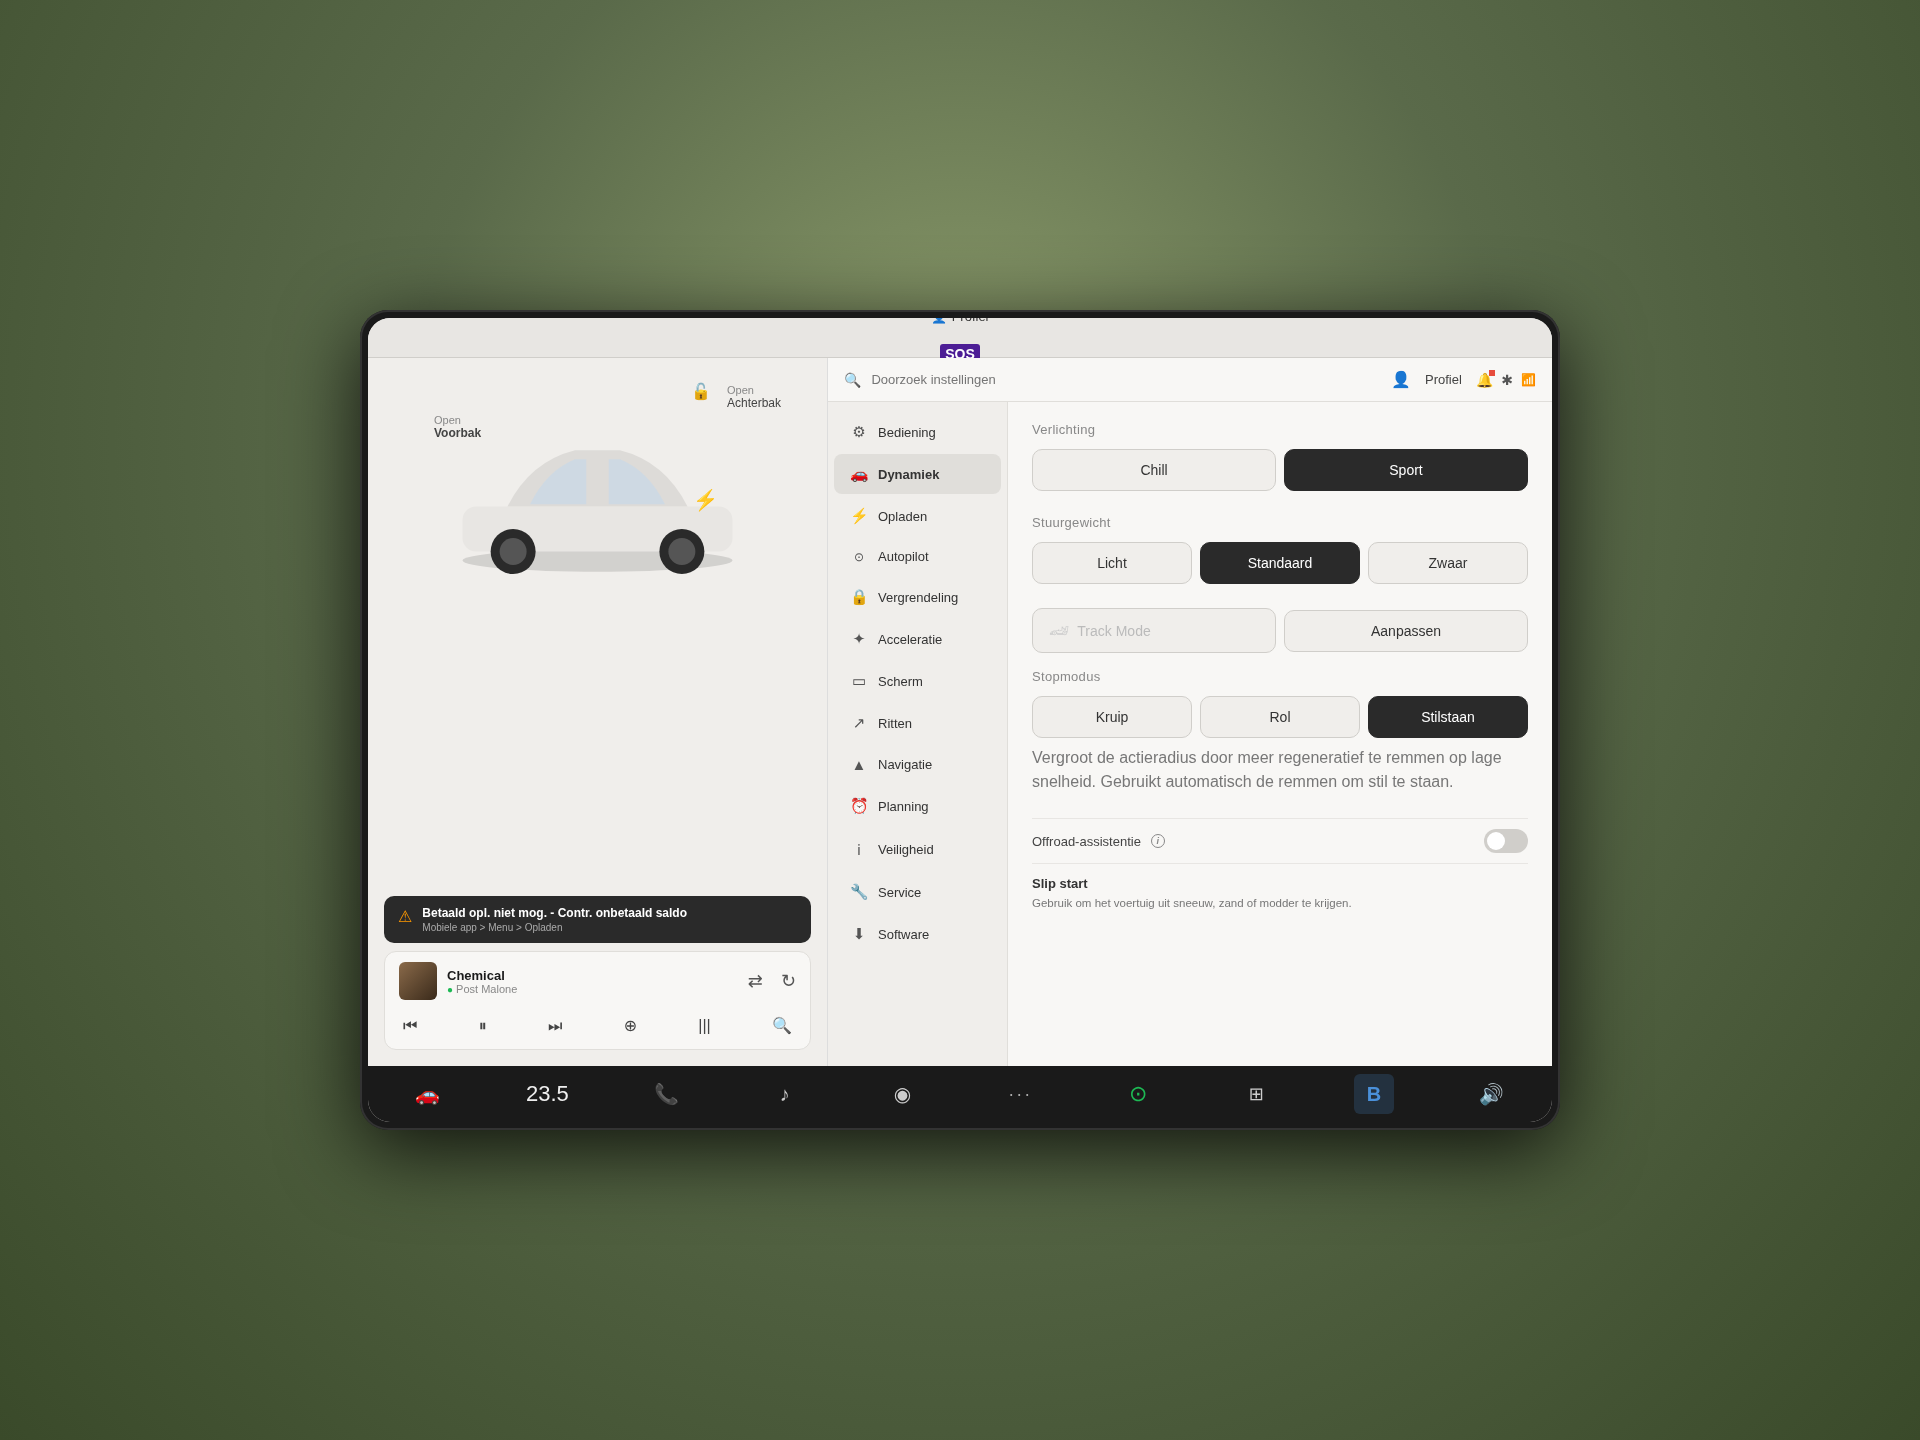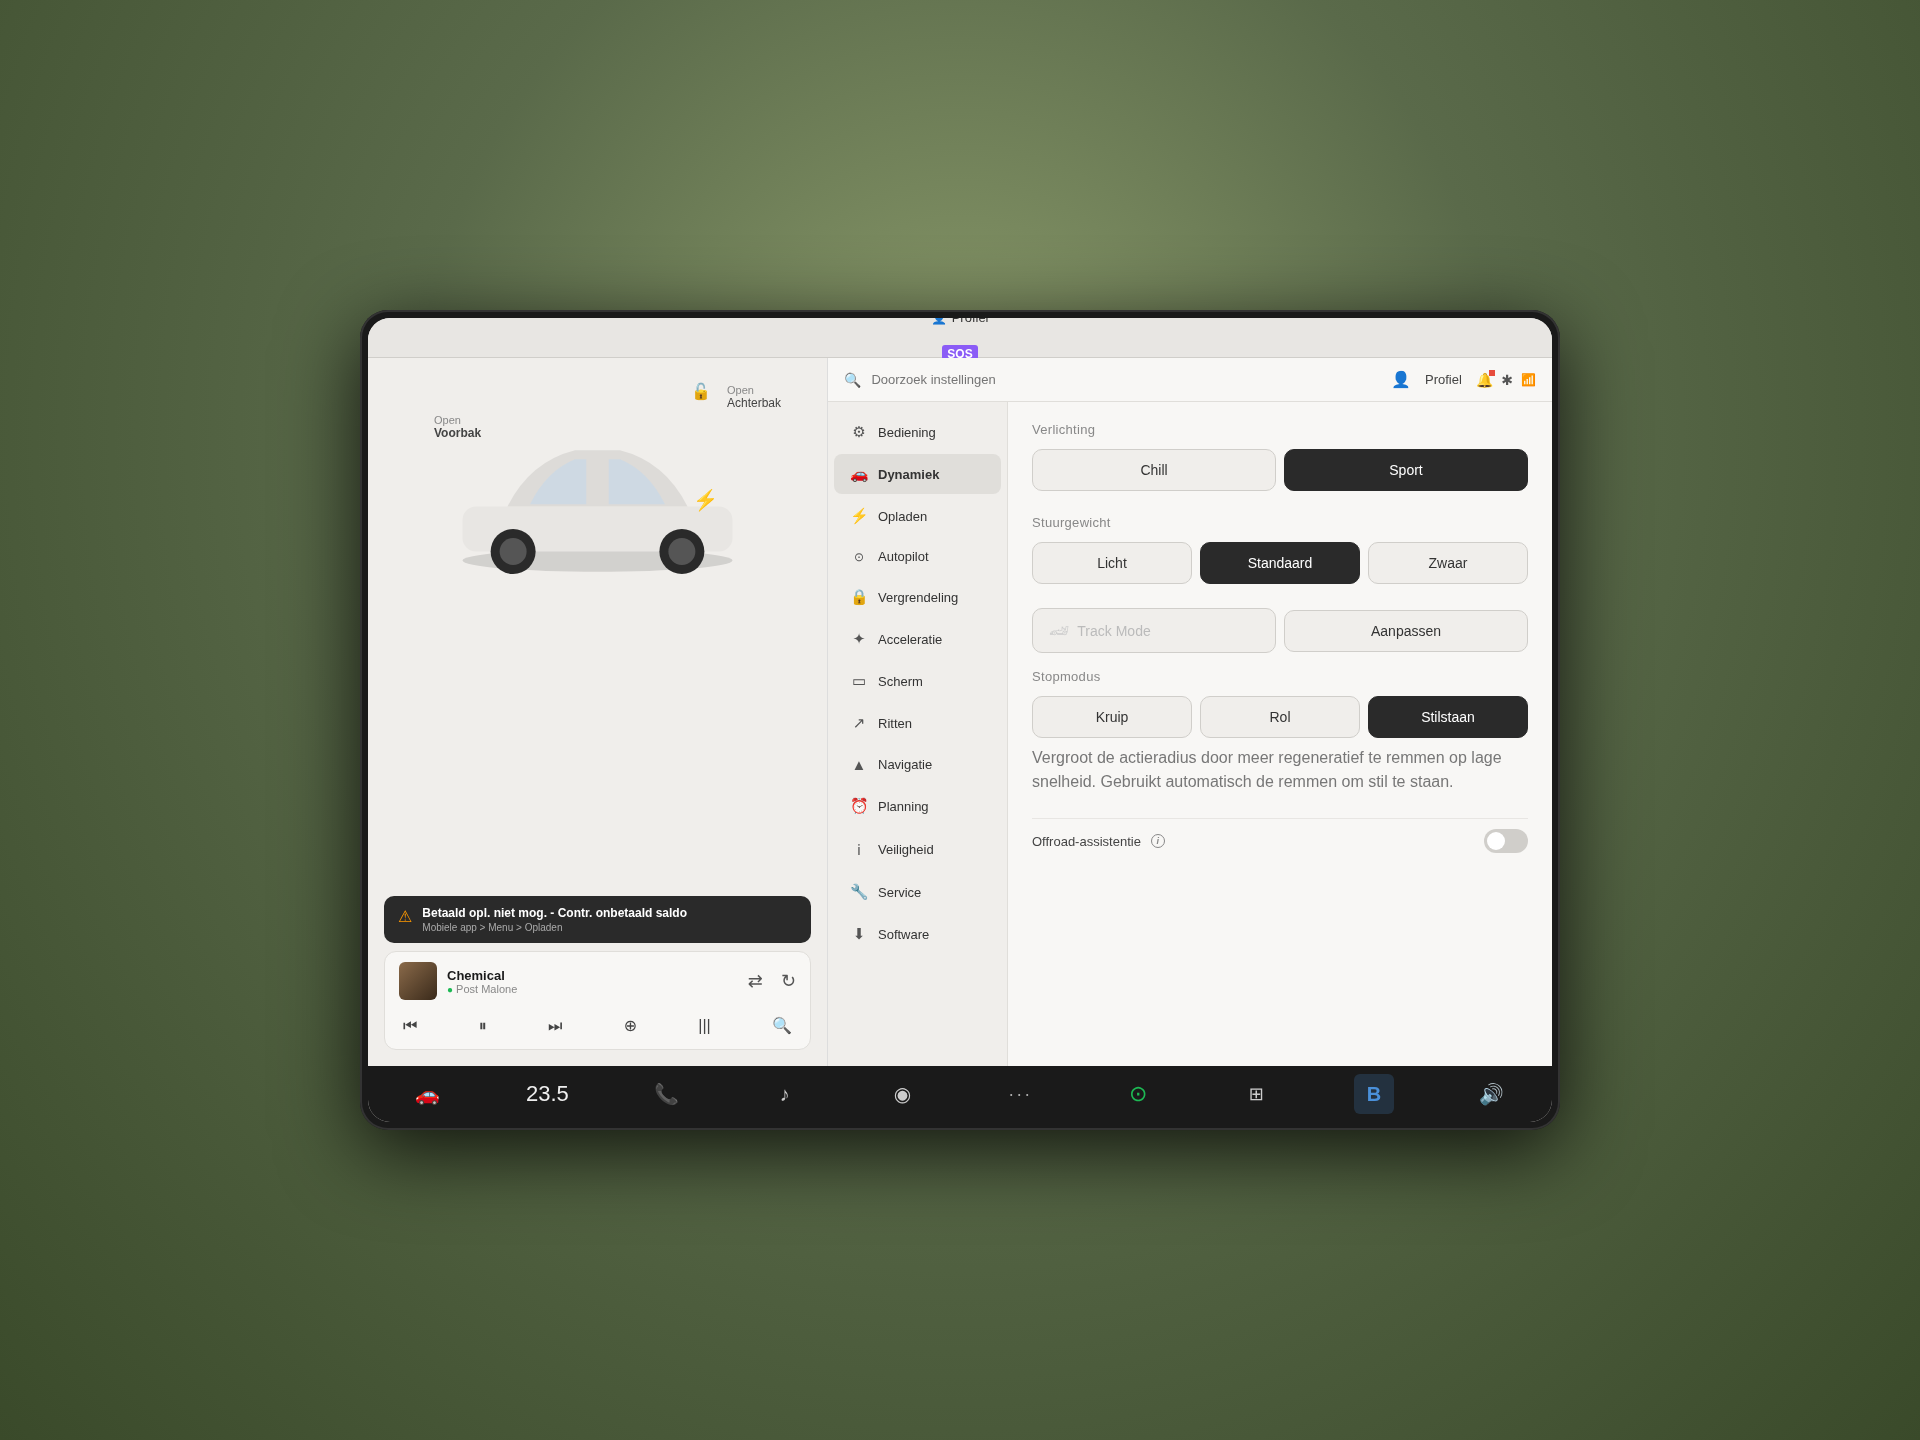--- a/index.html
+++ b/index.html
@@ -524,21 +524,21 @@
         </div>
       </div>
       <div class="status-item">
         <span>🔒</span>
       </div>
       <div class="status-item">
         <span>👤</span>
         <span>Profiel</span>
       </div>
       <div class="status-item">
-        <span style="background:#8b5cf6;color:#fff;font-size:12px;font-weight:700;padding:2px 5px;border-radius:3px;">SOS</span>
+        <span style="background:#4c1d95;color:#fff;font-size:14px;font-weight:700;padding:2px 5px;border-radius:3px;">SOS</span>
       </div>
       <div class="status-item">
         <span style="font-weight:600;font-size:15px;">10:42</span>
       </div>
       <div class="status-item">
         <span>14°C</span>
       </div>
     </div>
 
     <div class="main-area">
@@ -725,20 +725,24 @@
             </div>
 
             <div class="toggle-row">
               <span class="toggle-label">
                 <span>Offroad-assistentie</span>
                 <span class="info-icon">i</span>
               </span>
               <div class="toggle-switch"></div>
             </div>
 
+            <div class="slip-start-section">
+              <div class="slip-start-title">Slip start</div>
+              <div class="slip-start-desc">Gebruik om het voertuig uit sneeuw, zand of modder te krijgen.</div>
+            </div>
 
           </div>
         </div>
       </div>
     </div>
 
     <div class="taskbar">
       <div class="taskbar-item">
         <span>🚗</span>
       </div>

